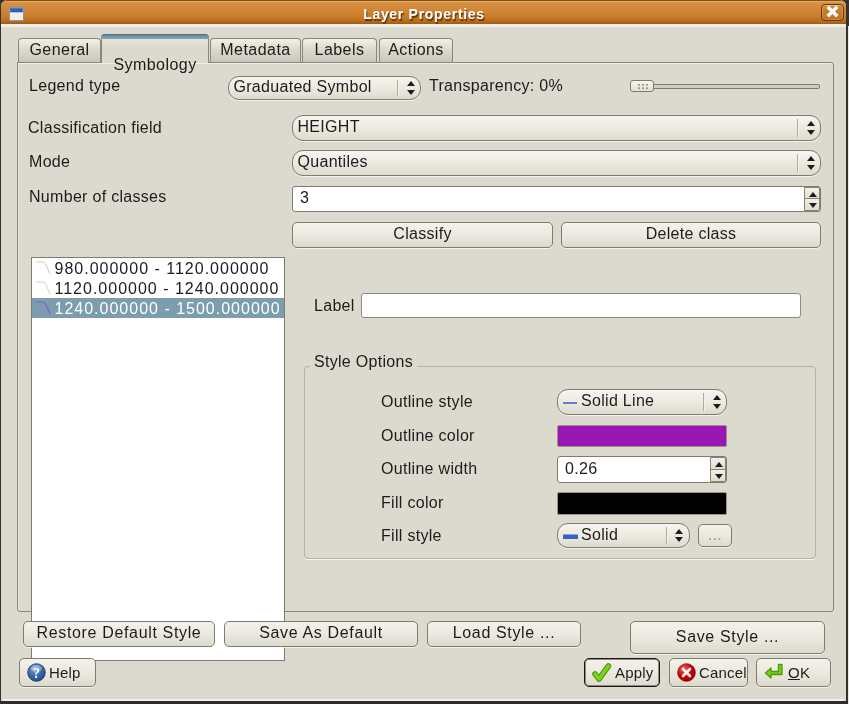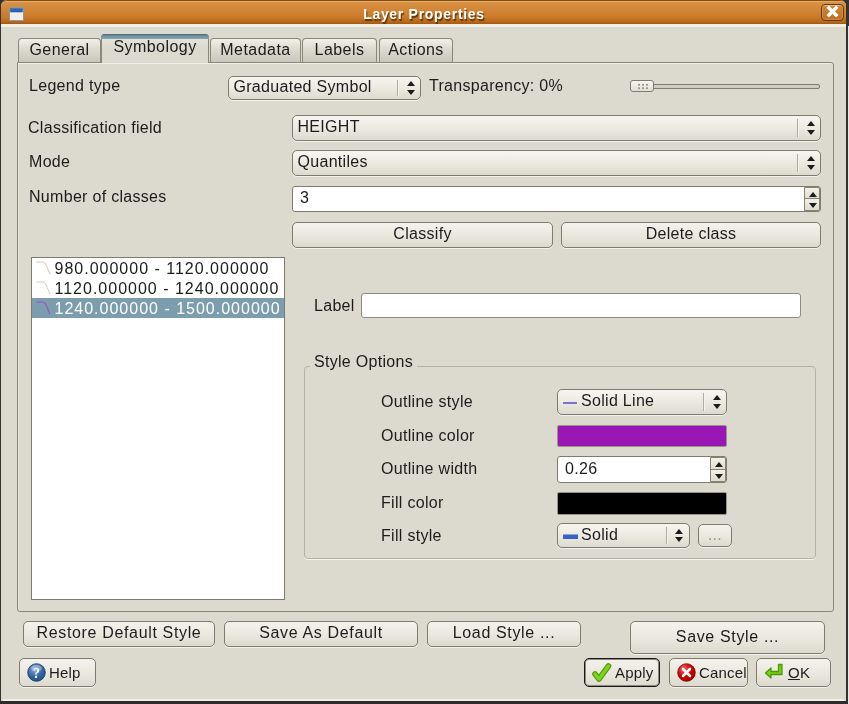--- a/index.html
+++ b/index.html
@@ -45,40 +45,40 @@
   background:linear-gradient(#f2f0ea, #dedbd0 40%, #cecbc0 85%, #c9c6bb);
   border:1px solid #8a8678; border-bottom:none;
   border-radius:4px 4px 0 0;
   text-align:center; font-size:16px; letter-spacing:0.45px; padding-top:2px; color:#1c1c1c;
 }
 #tab-active {
   position:absolute; left:100px; top:34px; width:108px; height:29px;
   background:linear-gradient(#eae7df, #dcd9ce 45%);
   border:1px solid #8a8678; border-bottom:none;
   border-radius:4px 4px 0 0;
-  text-align:center; padding-top:3px; z-index:5; letter-spacing:0.45px;
+  text-align:center; padding-top:21px; z-index:5; letter-spacing:0.45px;
 }
 #tab-active::before {
   content:""; position:absolute; left:-1px; top:-1px; right:-1px; height:4.5px;
   background:linear-gradient(#47656f 0%, #6f93a3 40%, #84a7b7 100%);
   border-radius:4px 4px 0 0;
 }
 
 #panel {
   position:absolute; left:16px; top:62px; width:817px; height:550px;
   border:1px solid #8a8678; border-radius:0 3px 3px 3px;
   background:#dcd9ce;
   box-shadow:inset 0 1px 0 rgba(255,255,255,0.55), inset 1px 0 0 rgba(255,255,255,0.3);
 }
 .lbl { position:absolute; font-size:16px; color:#1c1c1c; }
 
 .combo {
   position:absolute;
   background:linear-gradient(#f7f5f0, #ebe8df 55%, #dddacf);
-  border:1px solid #7f7b6e; border-radius:5px;
+  border:1px solid #7f7b6e; border-radius:11px;
   box-shadow:0 1px 0 rgba(255,255,255,0.65);
 }
 .combo .ctext { position:absolute; left:4.5px; top:calc(50% - 1px); transform:translateY(-50%); white-space:nowrap; }
 .combo .sep { position:absolute; right:22px; top:3px; bottom:3px; width:1px; background:#b0ac9f; box-shadow:1px 0 0 #f4f2ea; }
 .arr { position:absolute; width:0; height:0; }
 .arr.up { border-left:4.5px solid transparent; border-right:4.5px solid transparent; border-bottom:5.5px solid #1c1c1c; }
 .arr.dn { border-left:4.5px solid transparent; border-right:4.5px solid transparent; border-top:5.5px solid #1c1c1c; }
 
 .spin { position:absolute; background:#fff; border:1px solid #7f7b6e; border-radius:3px; }
 .spin .stext { position:absolute; left:7px; top:calc(50% - 1px); transform:translateY(-50%); }
@@ -95,21 +95,21 @@
 .ibtn { display:flex; align-items:center; justify-content:flex-start; }
 .ibtn svg { margin-left:7px; flex:0 0 auto; }
 .ibtn span { position:static; transform:none; margin-left:3px; font-size:15px; letter-spacing:0.2px; }
 
 #slidertrack { position:absolute; left:630px; top:84px; width:189px; height:5px; background:#cfccc0; border:1px solid #7f7b6e; border-radius:2px; }
 #sliderhandle { position:absolute; left:629px; top:80px; width:24px; height:12px; background:linear-gradient(#f7f5f0,#e2dfd4); border:1px solid #7f7b6e; border-radius:3px; }
 #sliderhandle::before { content:""; position:absolute; left:6px; top:2px; width:11px; height:7px;
   background-image:radial-gradient(circle, #9a968a 0.8px, transparent 1px);
   background-size:4px 3.5px; }
 
-#list { position:absolute; left:30px; top:257px; width:254px; height:343px; background:#fff; border:1px solid #7f7b6e; }
+#list { position:absolute; left:30px; top:257px; width:254px; height:404px; background:#fff; border:1px solid #7f7b6e; }
 .lrow { position:absolute; left:0; width:252px; height:20px; font-size:16px; letter-spacing:1.0px; }
 .lrow .t { position:absolute; left:22.5px; top:2px; }
 
 #group { position:absolute; left:303px; top:366px; width:512px; height:193px; border:1px solid #b5b1a5; border-radius:4px; box-shadow:0 1px 0 rgba(255,255,255,0.7); }
 #grouptitle { position:absolute; left:309px; top:353px; background:#dcd9ce; padding:0 4px; font-size:16px; }
 
 .input { position:absolute; background:#fff; border:1px solid #8f8a7d; border-radius:3px; }
 .swatch { position:absolute; border:1px solid #989383; border-radius:2px; }
 
 #bottombar { position:absolute; left:0px; top:701px; width:849px; height:3px; background:#2e2c28; }

